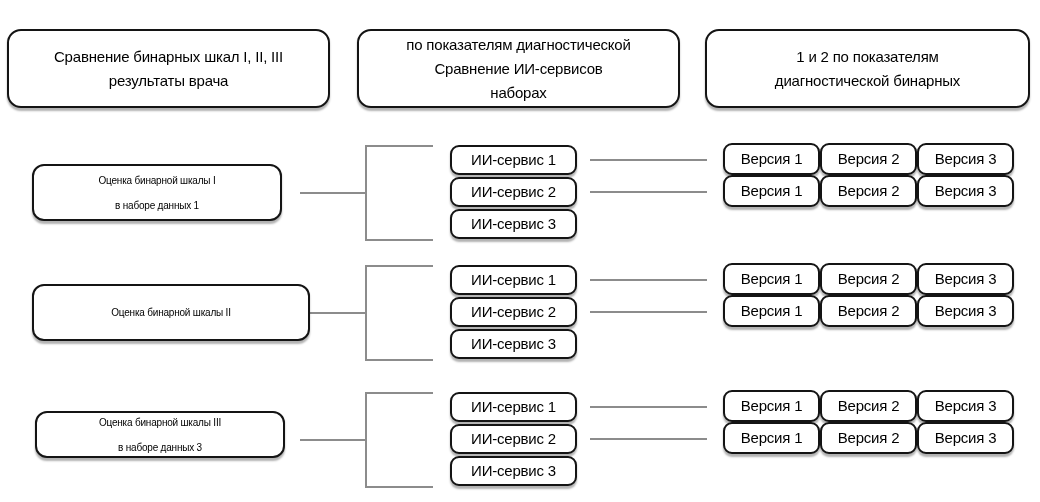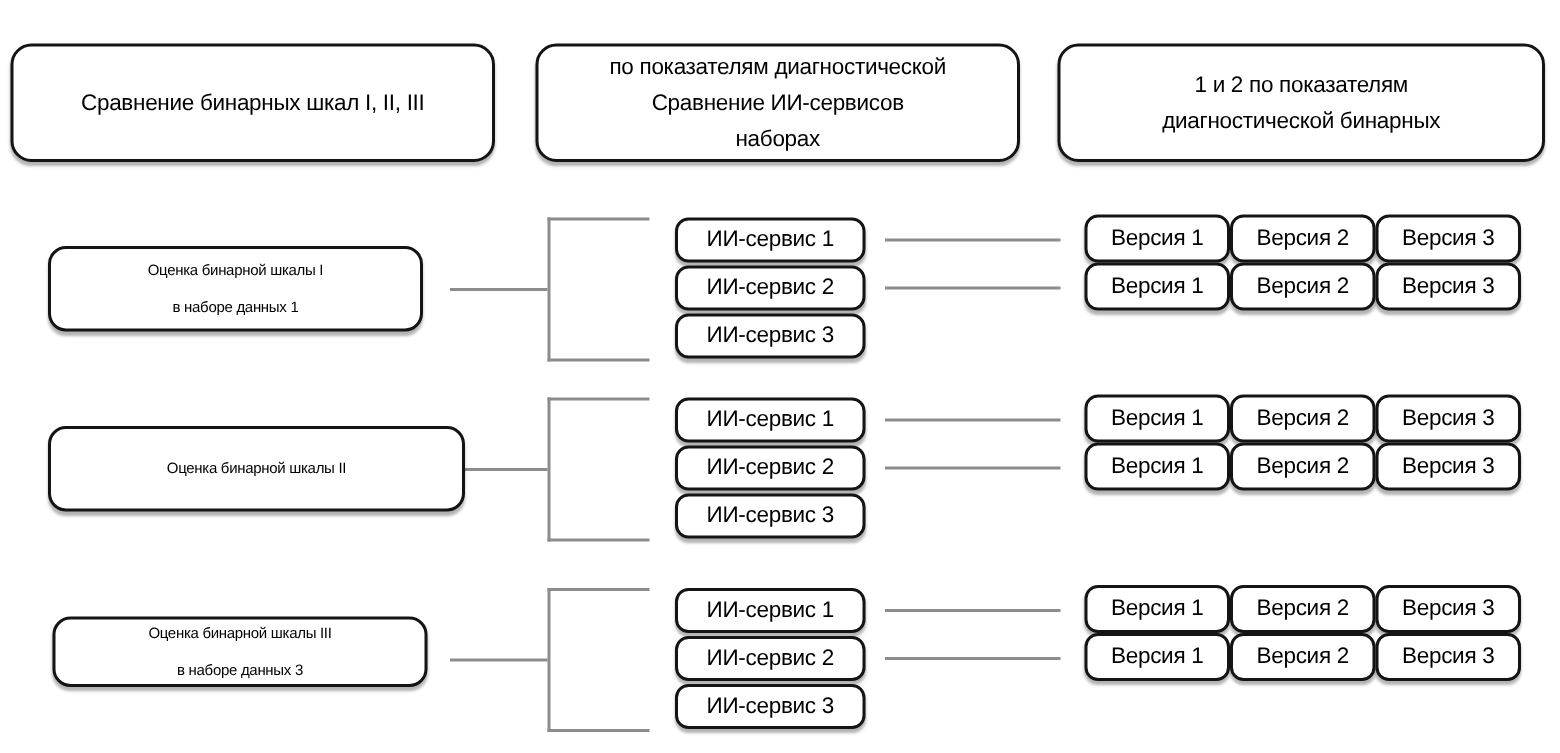--- a/index.html
+++ b/index.html
@@ -36,20 +36,21 @@
   .vline{position:absolute;width:2px;background:var(--line);}
   .ln{white-space:nowrap;}
 </style>
 </head>
 <body>
 
 <div class="canvas">
 
   <div class="box header" style="left:7px;top:29px;width:323px;height:79px">
     <div class="ln">Сравнение бинарных шкал I, II, III</div>
+    <div class="ln">результаты врача</div>
   </div>
   <div class="box header" style="left:357px;top:29px;width:323px;height:79px">
     <div class="ln">по показателям диагностической</div>
     <div class="ln">Сравнение ИИ-сервисов</div>
     <div class="ln">наборах</div>
   </div>
   <div class="box header" style="left:705px;top:29px;width:325px;height:79px">
     <div class="ln">1 и 2 по показателям</div>
     <div class="ln">диагностической бинарных</div>
   </div>

